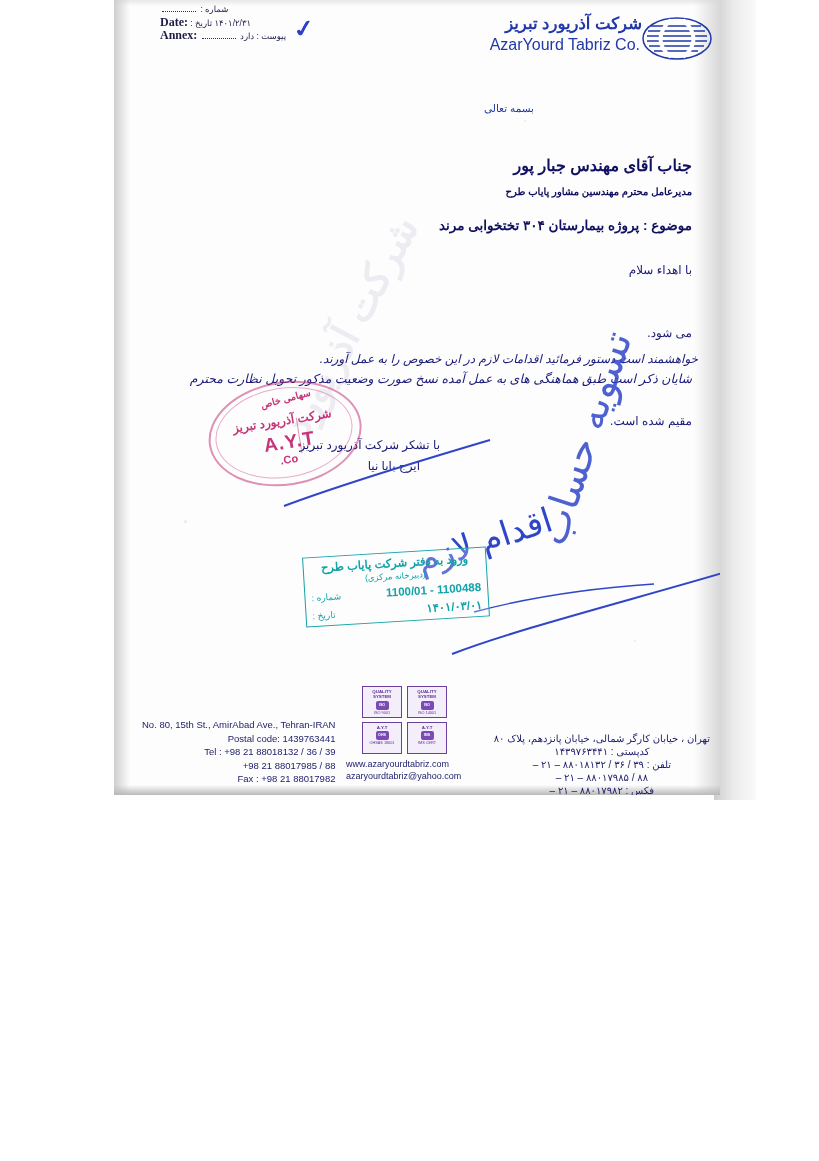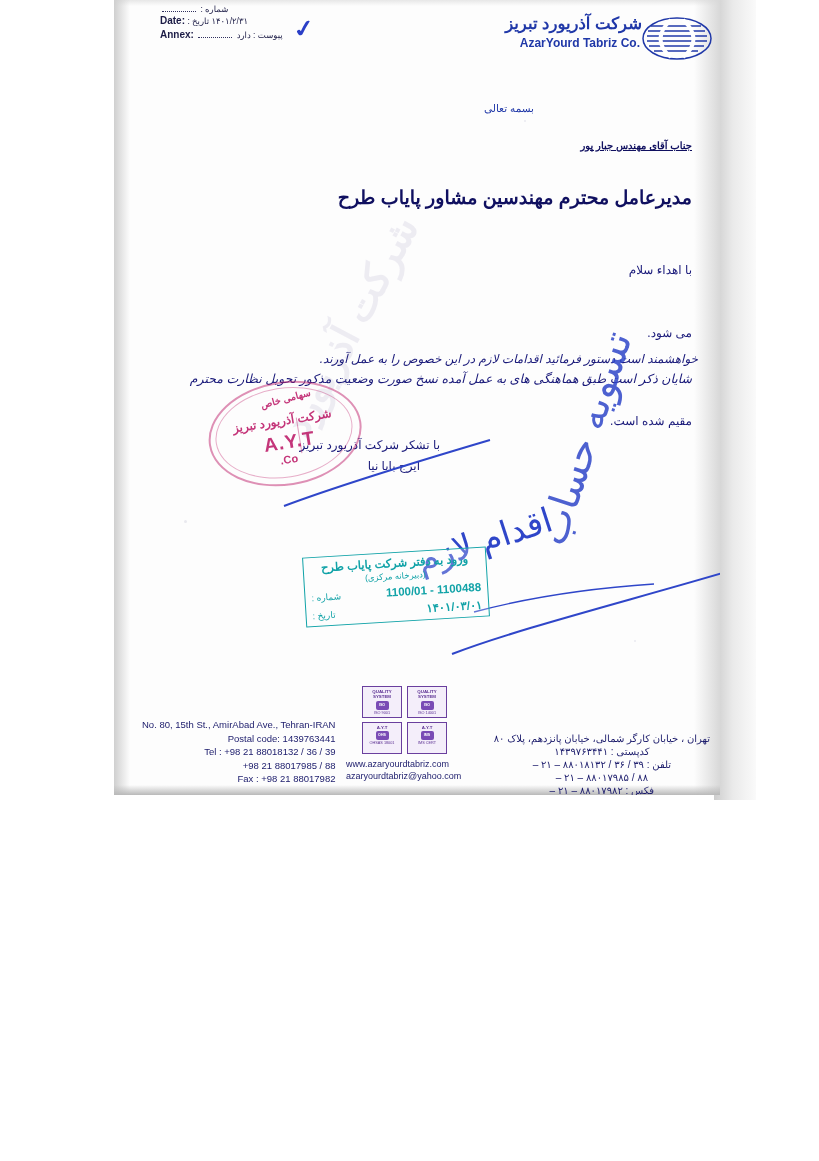--- a/index.html
+++ b/index.html
@@ -63,21 +63,21 @@
     color: #1c1c46;
     direction: ltr;
   }
   .hdr-line {
     position: absolute;
     left: 0;
     width: 100%;
     height: 14px;
     white-space: nowrap;
   }
-  .hdr-line .en { font-weight: bold; font-size: 10px; }
+  .hdr-line .en { font-weight: bold; font-size: 12px; font-family: Liberation Serif, serif; }
   .hdr-line .dots {
     display: inline-block;
     border-bottom: 1px dotted #30305e;
     min-width: 34px;
     margin: 0 2px;
     height: 9px;
   }
   .hdr-line .fa {
     font-size: 8.5px;
     direction: rtl;
@@ -103,22 +103,22 @@
     top: 14px;
     font-size: 16.5px;
     font-weight: bold;
     color: #2038a8;
     white-space: nowrap;
   }
   .logo-en {
     position: absolute;
     right: 80px;
     top: 36px;
-    font-size: 12px;
-    font-weight: bold;
+    font-size: 16px;
+    font-weight: normal;
     color: #2038a8;
     direction: ltr;
     white-space: nowrap;
   }
   .logo-mark {
     position: absolute;
     right: 7px;
     top: 16px;
     width: 72px;
     height: 45px;
@@ -134,22 +134,22 @@
   }
 
   
   .addr {
     position: absolute;
     right: 28px;
     text-align: right;
     color: #101060;
     white-space: nowrap;
   }
-  .addr-1 { top: 140px; font-size: 10px; font-weight: bold; text-decoration: underline; }
-  .addr-2 { top: 186px; font-size: 19px; font-weight: bold; }
+  .addr-1 { top: 156px; font-size: 16px; font-weight: bold; }
+  .addr-2 { top: 186px; font-size: 10px; font-weight: bold; }
   .addr-3 { top: 217px; font-size: 13.5px; font-weight: bold; }
 
   
   .body-line {
     position: absolute;
     color: #1a1a7a;
     white-space: nowrap;
     font-size: 12px;
   }
   .bl-salam  { right: 28px;  top: 263px; font-size: 12px; }
@@ -420,20 +420,21 @@
       <path d="M42 4 C56 16, 56 30, 42 41" fill="none" stroke="#ffffff" stroke-width="4"></path>
     </svg>
   </div>
 
   <div class="besmeh">بسمه تعالی</div>
 
   <div class="watermark">شرکت آذریورد</div>
 
   <div class="addr addr-1">جناب آقای مهندس جبار پور</div>
   <div class="addr addr-2">مدیرعامل محترم مهندسین مشاور پایاب طرح</div>
+  <div class="addr addr-3">موضوع : پروژه بیمارستان ۳۰۴ تختخوابی مرند</div>
 
   <div class="body-line bl-salam">با اهداء سلام</div>
   <div class="body-line bl-1b">می شود.</div>
   <div class="body-line bl-2">خواهشمند است دستور فرمائید اقدامات لازم در این خصوص را به عمل آورند.</div>
   <div class="body-line bl-3">شایان ذکر است طبق هماهنگی های به عمل آمده نسخ صورت وضعیت مذکور تحویل نظارت محترم</div>
   <div class="body-line bl-3b">مقیم شده است.</div>
   <div class="body-line bl-sig1">با تشکر شرکت آذریورد تبریز</div>
   <div class="body-line bl-sig2">ایرج بابا نیا</div>
 
   <div class="scribble hand-1">تسویه حساب</div>

